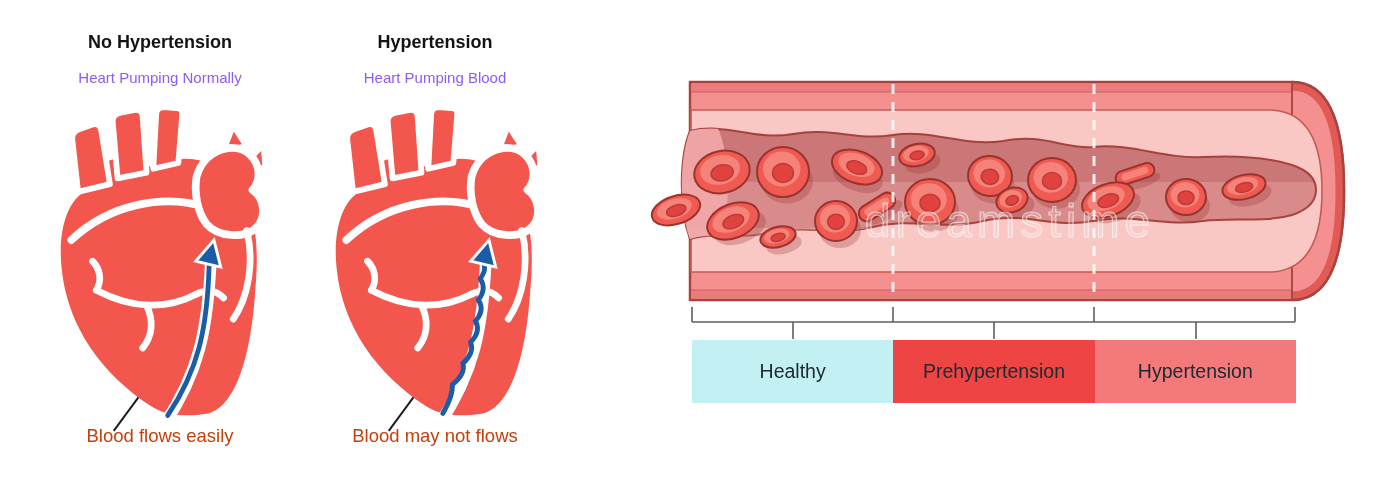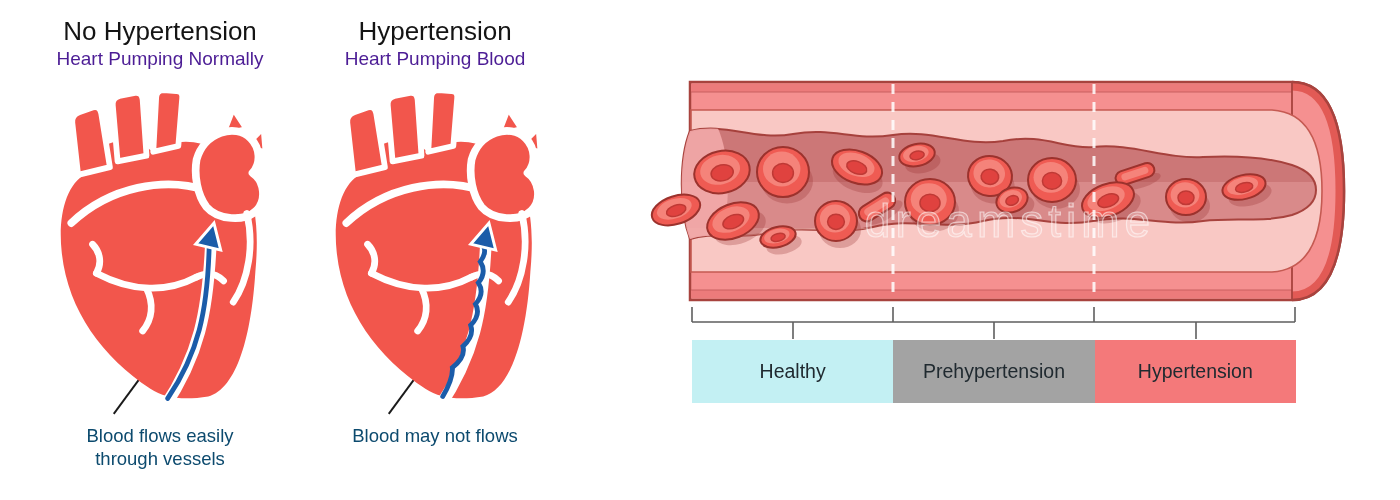--- a/index.html
+++ b/index.html
@@ -1,24 +1,24 @@
 <!DOCTYPE html>
 <html><head>
 <meta charset="utf-8">
 <style>
   html,body{margin:0;padding:0;background:#ffffff;}
   #canvas{position:relative;width:1400px;height:500px;background:#ffffff;overflow:hidden;
           font-family:"Liberation Sans", sans-serif;color:#161616;}
   .fig{position:absolute;top:16px;width:260px;text-align:center;}
   #fig-normal{left:30px;}
   #fig-hyper{left:305px;}
-  .fig-title{font-size:26px;font-weight:normal;line-height:1.18;margin:0;color:#141414;}
-  .fig-sub{font-size:19px;line-height:1.2;margin:1px 0 0 0;color:#4c1d95;}
+  .fig-title{font-size:18px;font-weight:bold;line-height:1.18;margin:16px;color:#141414;}
+  .fig-sub{font-size:15px;line-height:1.2;margin:1px 0 0 0;color:#8b5cf6;}
   .heart-svg{display:block;margin:12px auto 0 auto;}
-  .fig-caption{position:absolute;left:0;right:0;top:408px;font-size:18.5px;line-height:1.26;color:#0c4a6e;}
+  .fig-caption{position:absolute;left:0;right:0;top:408px;font-size:18.5px;line-height:1.26;color:#c2410c;}
   #vessel-svg{position:absolute;left:640px;top:56px;}
   #stage-bar{position:absolute;left:692px;top:340px;width:604px;height:63px;display:flex;}
   .stage-seg{flex:1 1 0;display:flex;align-items:center;justify-content:center;}
   .stage-label{font-size:19.5px;color:#202a30;}
 </style>
 </head>
 <body>
 
 <div id="canvas">
 
@@ -53,21 +53,20 @@
         <path d="M 200,136 C 208,168 202,205 186,228"></path>
       </g>
 
       <path fill="none" stroke="#ffffff" stroke-width="12" stroke-linecap="round" d="M 114,338 C 150,284 160,240 163,162"></path>
       <path fill="none" stroke="#1b5ca9" stroke-width="5" stroke-linecap="round" d="M 118,328 C 150,280 159,238 161,172"></path>
       <polygon points="166,146 173,174 147,168" fill="#1b5ca9" stroke="#ffffff" stroke-width="3"></polygon>
     </svg>
 
     <div class="fig-caption">
       <div>Blood flows easily</div>
-      <div>through vessels</div>
     </div>
   </div>
 
   <div class="fig" id="fig-hyper">
     <h2 class="fig-title">Hypertension</h2>
     <div class="fig-sub">Heart Pumping Blood</div>
 
     <svg class="heart-svg" width="212" height="338" viewBox="0 0 220 350">
       <line x1="62" y1="344" x2="112" y2="276" stroke="#1a1a1a" stroke-width="2"></line>
       <path fill="#f2564c" d="M 103,72 C 72,50 40,62 33,95 C 12,106 4,140 8,176 C 14,236 50,285 100,318
@@ -237,21 +236,21 @@
     <text x="1010" y="237" text-anchor="middle" font-size="46" letter-spacing="5" fill="rgba(255,255,255,0.16)" stroke="rgba(255,255,255,0.55)" stroke-width="1.2">dreamstime</text>
 
     <path fill="none" stroke="#5f5f5f" stroke-width="1.6" d="M 692,307 L 692,322 M 893,307 L 893,322 M 1094,307 L 1094,322 M 1295,307 L 1295,322
              M 692,322 L 1295,322 M 793,322 L 793,339 M 994,322 L 994,339 M 1196,322 L 1196,339"></path>
   </svg>
 
   <div id="stage-bar">
     <div class="stage-seg" style="background: rgb(195, 240, 243);">
       <span class="stage-label">Healthy</span>
     </div>
-    <div class="stage-seg" style="background: #a3a3a3;">
+    <div class="stage-seg" style="background: #ef4444;">
       <span class="stage-label">Prehypertension</span>
     </div>
     <div class="stage-seg" style="background: rgb(244, 121, 122);">
       <span class="stage-label">Hypertension</span>
     </div>
   </div>
 
 </div>
 
 </body></html>

